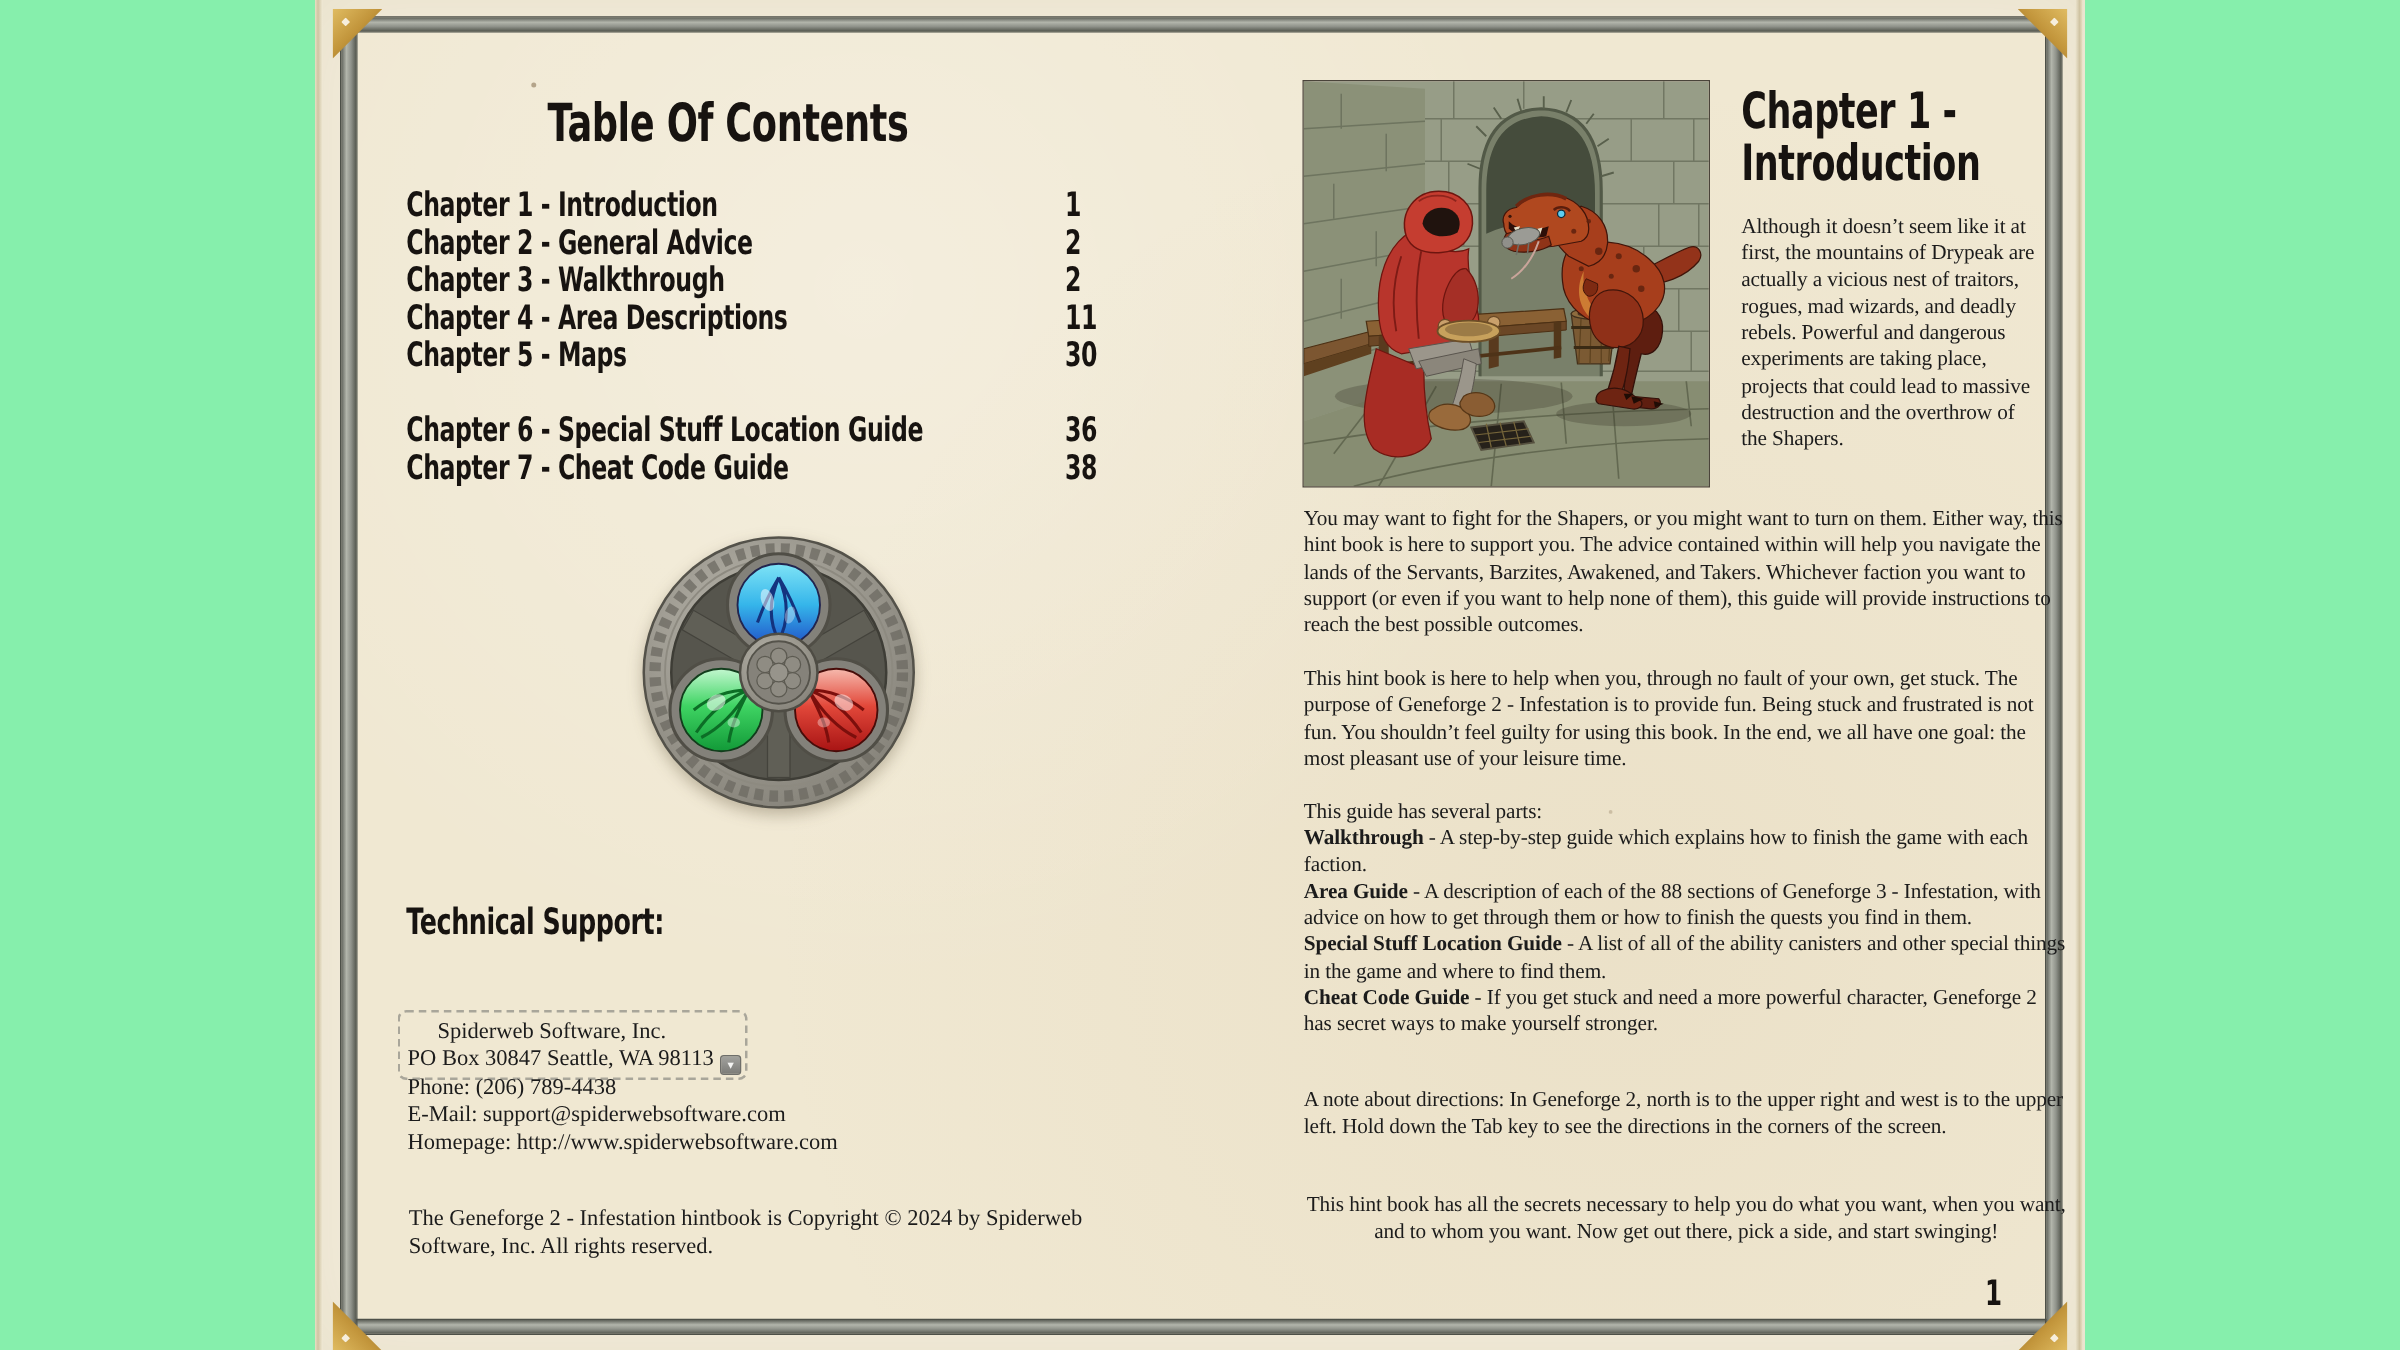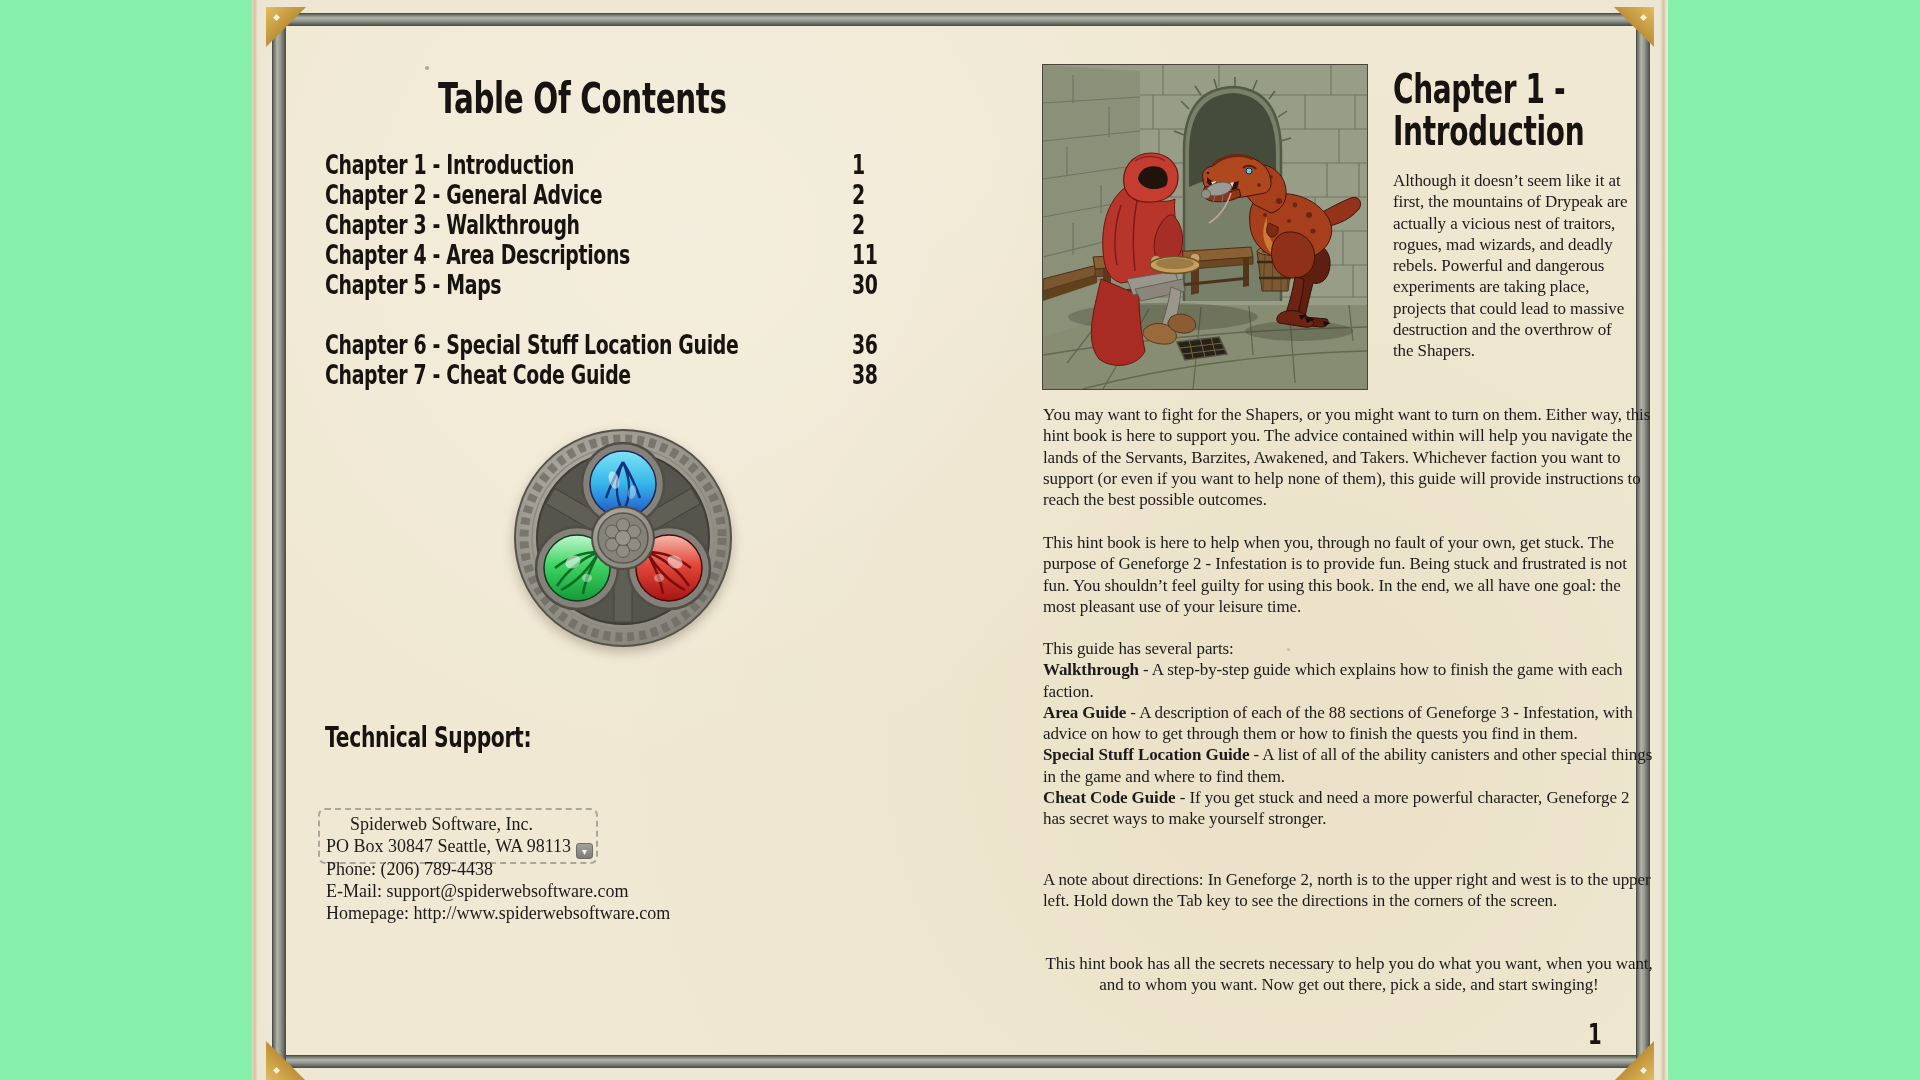--- a/index.html
+++ b/index.html
@@ -194,20 +194,21 @@
 
   <div class="addr-box"></div>
   <div class="abs serif left-text" style="left:338px;top:813px;margin-left:12px;">Spiderweb Software, Inc.</div>
   <div class="abs serif left-text" style="left:326px;top:835px;">
     <span>PO Box 30847 Seattle, WA 98113</span><span class="dd-btn">▾</span>
   </div>
   <div class="abs serif left-text" style="left:326px;top:858px;">Phone: (206) 789-4438</div>
   <div class="abs serif left-text" style="left:326px;top:880px;">E-Mail: support@spiderwebsoftware.com</div>
   <div class="abs serif left-text" style="left:326px;top:902px;">Homepage: http://www.spiderwebsoftware.com</div>
 
+  <div class="abs serif left-text" style="left:327px;top:963px;width:578px;">The Geneforge 2 - Infestation hintbook is Copyright © 2024 by Spiderweb Software, Inc. All rights reserved.</div>
 
   <svg class="illustration" viewBox="0 0 324 324">
     <rect width="324" height="324" fill="#979d87"></rect>
     <path d="M0,0 L97,6 L97,240 L0,272 Z" fill="#8b9178"></path>
     <g stroke="#646b57" stroke-width="1.2" opacity="0.75" fill="none">
       <path d="M97,30 H324 M97,64 H324 M97,98 H324 M97,132 H324 M97,166 H324 M97,200 H324 M97,232 H324"></path>
       <path d="M0,38 L97,32 M0,76 L97,66 M0,114 L97,100 M0,152 L97,134 M0,192 L97,168 M0,232 L97,202"></path>
       <path d="M120,0 V30 M176,0 V22 M288,0 V30 M110,30 V64 M262,30 V64 M312,30 V64 M116,64 V98 M296,64 V98 M128,98 V132 M284,98 V132 M316,98 V132 M112,132 V166 M272,132 V166 M136,166 V200 M300,166 V200 M120,200 V232 M260,200 V232 M310,200 V232"></path>
       <path d="M30,10 V38 M66,42 L66,72 M24,82 L24,110 M58,120 L58,148 M30,158 L30,190 M70,174 L70,200"></path>
     </g>

